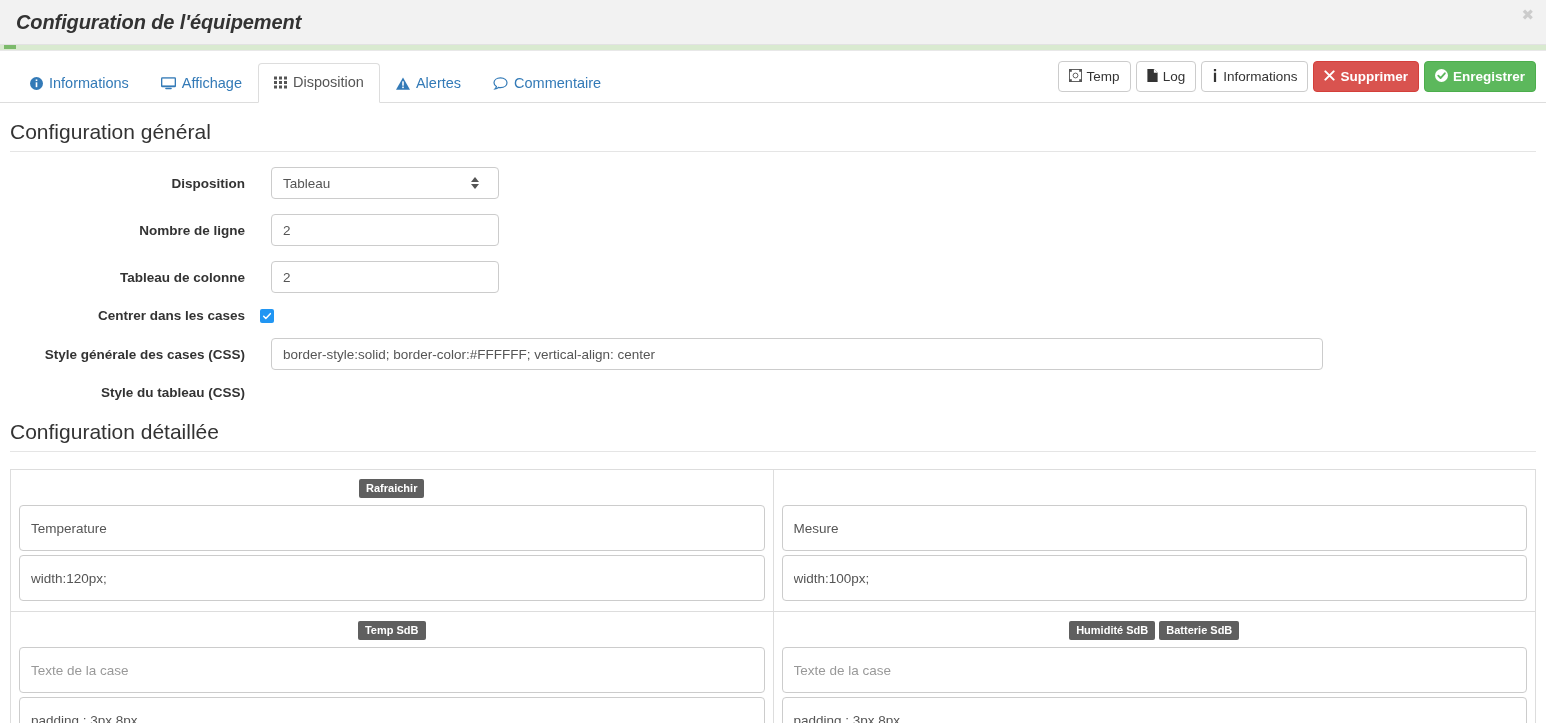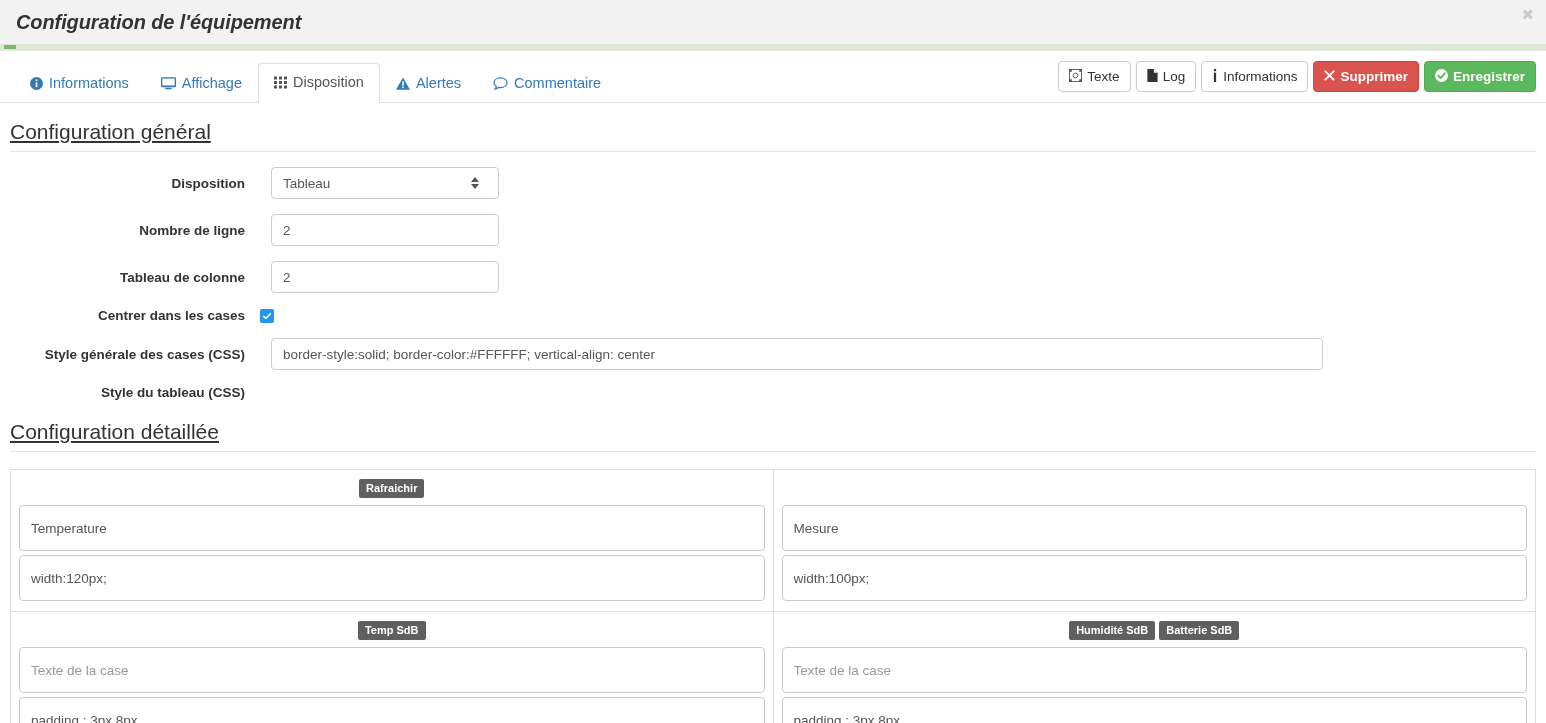--- a/index.html
+++ b/index.html
@@ -129,21 +129,20 @@
   
   .body-wrap { padding: 0 10px; }
 
   .legend {
     margin: 17px 0 0 0;
     font-size: 21px;
     color: #333333;
     font-weight: normal;
     padding-bottom: 7px;
     border-bottom: 1px solid #e5e5e5;
-    text-decoration: underline;
   }
   .legend.second { margin-top: 20px; }
 
   
   .form-row {
     display: flex;
     align-items: center;
     margin-top: 15px;
   }
   .form-label {
@@ -331,21 +330,21 @@
       <span>
         <svg width="13" height="13" viewBox="0 0 14 14">
             <rect x="0.5" y="0.5" width="13" height="13" fill="none" stroke="#555" stroke-width="1"></rect>
             <circle cx="7" cy="7" r="2.6" fill="none" stroke="#555" stroke-width="1"></circle>
             <rect x="0" y="0" width="3" height="3" fill="#555"></rect>
             <rect x="11" y="0" width="3" height="3" fill="#555"></rect>
             <rect x="0" y="11" width="3" height="3" fill="#555"></rect>
             <rect x="11" y="11" width="3" height="3" fill="#555"></rect>
           </svg>
       </span>
-      <span>Texte</span>
+      <span>Temp</span>
     </div>
 
     <div class="btn btn-default">
       <span>
         <svg width="11" height="13" viewBox="0 0 11 14">
             <path d="M0 0 H7 L11 4 V14 H0 Z" fill="#333"></path>
             <path d="M7 0 L11 4 H7 Z" fill="#fff"></path>
           </svg>
       </span>
       <span>Log</span>

